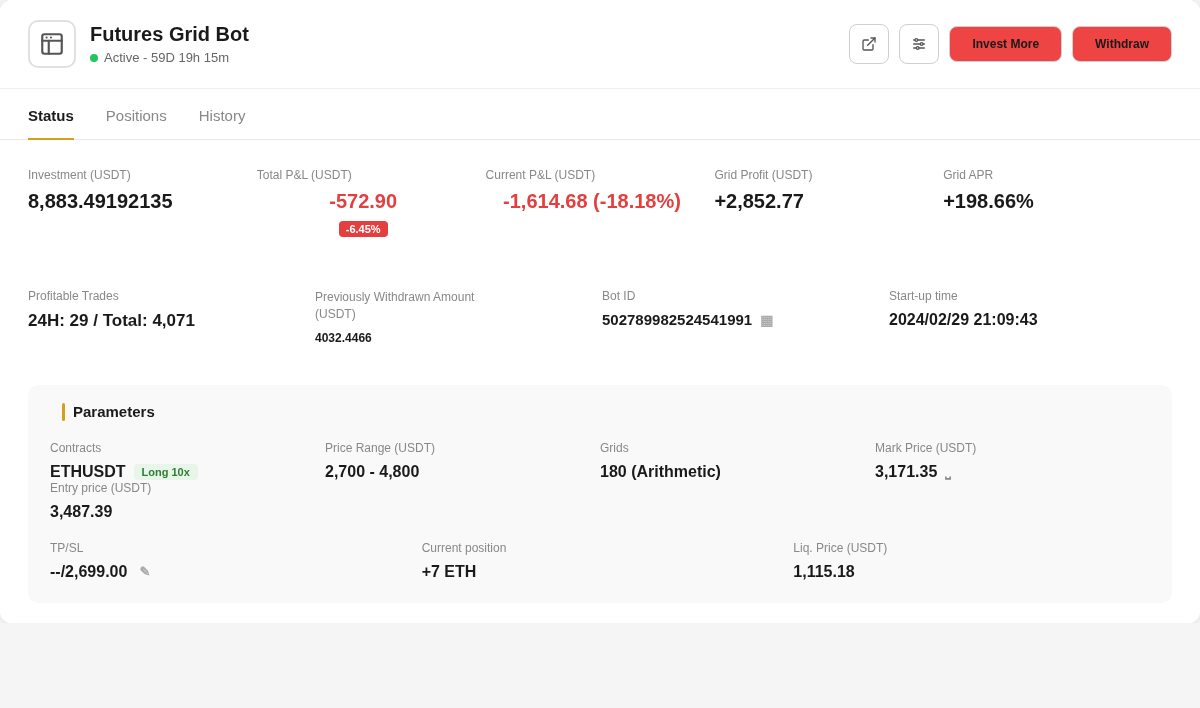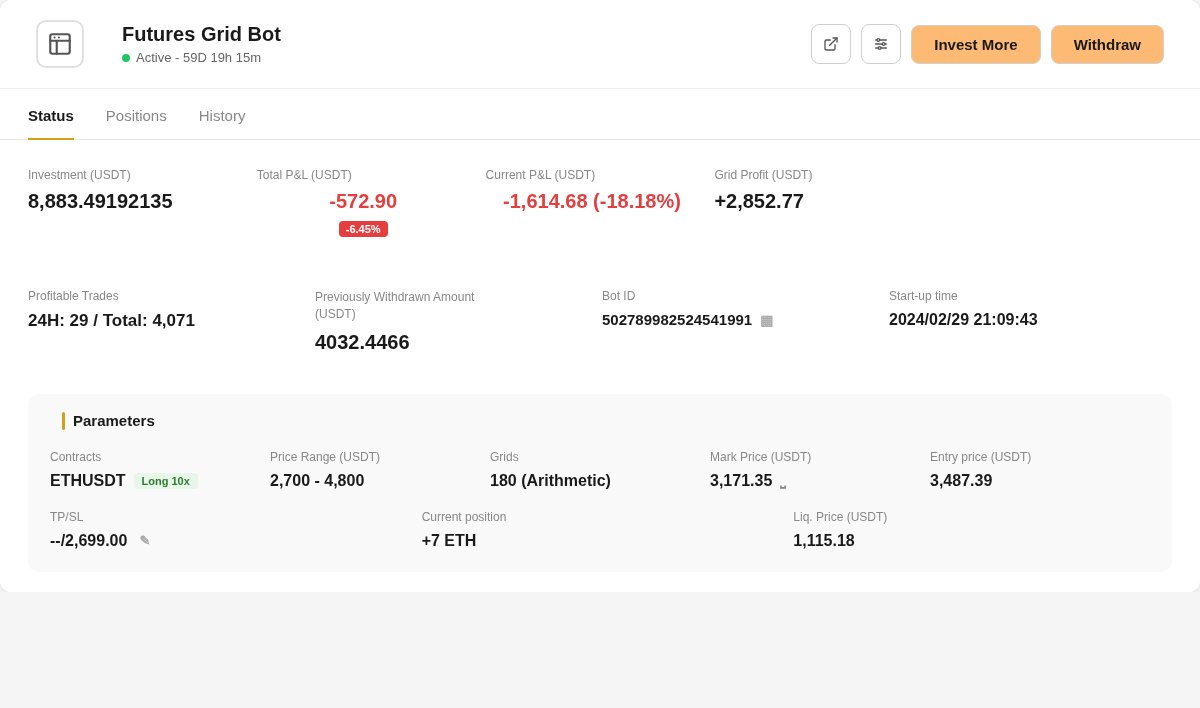--- a/index.html
+++ b/index.html
@@ -14,24 +14,23 @@
       max-width: 1200px;
       margin: 0 auto;
       border-radius: 12px;
       overflow: hidden;
       box-shadow: 0 2px 12px rgba(0,0,0,0.08);
     }
     
     .header {
       display: flex;
       align-items: center;
-      padding: 20px 36px;
+      padding: 20px 28px;
       border-bottom: 1px solid #f0f0f0;
       background: #fff;
-      gap: 24px;
     }
     .bot-icon {
       width: 48px;
       height: 48px;
       border: 2px solid #e0e0e0;
       border-radius: 10px;
       display: flex;
       align-items: center;
       justify-content: center;
       margin-right: 14px;
@@ -78,22 +77,22 @@
       display: flex;
       align-items: center;
       justify-content: center;
       font-size: 16px;
       color: #555;
     }
     .btn-primary {
       padding: 10px 22px;
       border: 1.5px solid #d0d0d0;
       border-radius: 8px;
-      background: #fdba74;
-      font-size: 15px;
+      background: #ef4444;
+      font-size: 12px;
       font-weight: 600;
       cursor: pointer;
       color: #1a1a1a;
     }
     
     .tabs {
       display: flex;
       gap: 32px;
       padding: 0 28px;
       border-bottom: 1px solid #e8e8e8;
@@ -175,21 +174,21 @@
       padding-left: 12px;
     }
     .params-accent {
       width: 3px;
       height: 18px;
       background: #d4a017;
       border-radius: 2px;
     }
     .params-grid {
       display: grid;
-      grid-template-columns: 1fr 1fr 1fr 1fr 1fr;
+      grid-template-columns: 1fr 1fr 1fr 1fr;
       gap: 0;
       margin-bottom: 20px;
     }
     .param-item {
       padding: 0 12px 0 0;
     }
     .param-label {
       font-size: 12px;
       color: #888;
       margin-bottom: 8px;
@@ -302,32 +301,36 @@
       <div class="stat-item">
         <div class="stat-label">Current P&amp;L (USDT)</div>
         <div class="stat-value negative">-1,614.68 (-18.18%)</div>
       </div>
 
       <div class="stat-item">
         <div class="stat-label">Grid Profit (USDT)</div>
         <div class="stat-value">+2,852.77</div>
       </div>
 
+      <div class="stat-item">
+        <div class="stat-label">Grid APR</div>
+        <div class="stat-value">+198.66%</div>
+      </div>
     </div>
 
     <div class="stats-row2">
 
       <div class="stat-item">
         <div class="stat-label">Profitable Trades</div>
         <div class="stat-value" style="font-size:17px;">24H: 29 / Total: 4,071</div>
       </div>
 
       <div class="stat-item">
         <div class="stat-label" style="max-width:200px; line-height:1.4;">Previously Withdrawn Amount (USDT)</div>
-        <div class="stat-value" style="font-size:20px;text-align:center;">4032.4466</div>
+        <div class="stat-value" style="font-size:12px;text-align:center;">4032.4466</div>
       </div>
 
       <div class="stat-item">
         <div class="stat-label">Bot ID</div>
         <div class="stat-value" style="font-size:15px; font-weight:600;">
           <span>502789982524541991</span>
           <span class="copy-icon" title="Copy">▦</span>
         </div>
       </div>
 

